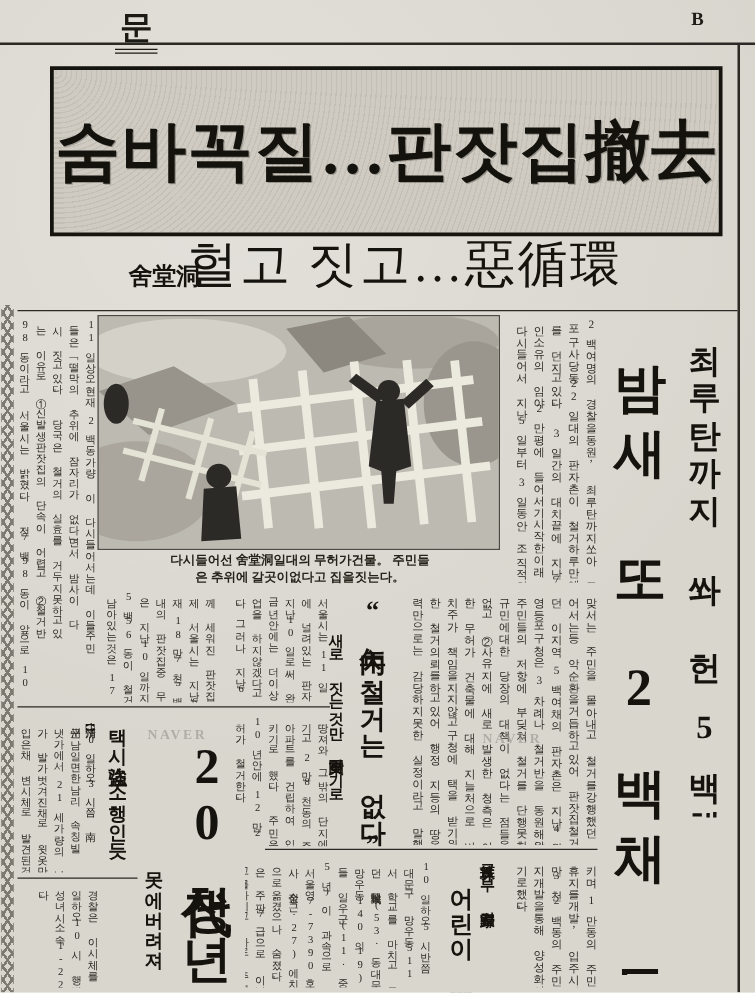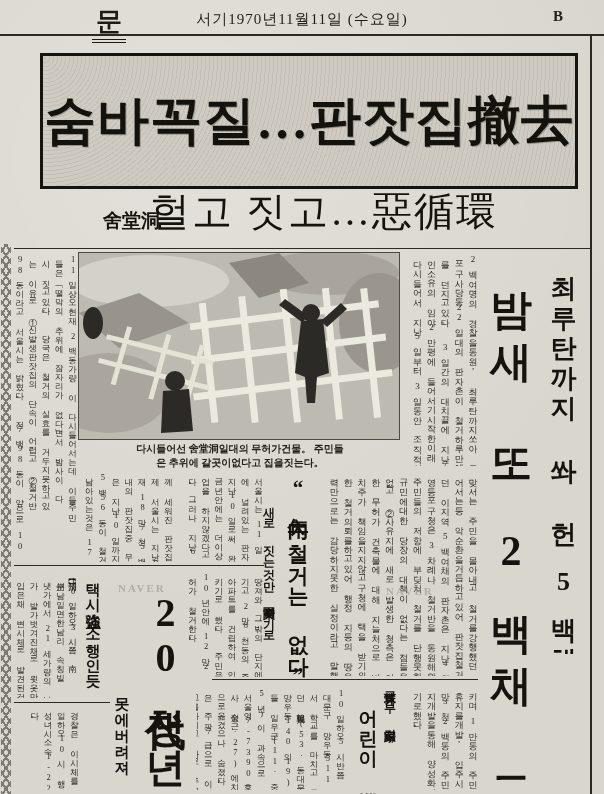--- a/index.html
+++ b/index.html
@@ -59,21 +59,20 @@
   .edition{position:absolute;left:553px;top:8px;font-size:15px;font-weight:bold;color:#1f1d17;}
   .photo-frame{position:absolute;left:78px;top:252px;width:322px;height:188px;
     border:1px solid #4c4a44;box-sizing:border-box;background:#bfbcb3;overflow:hidden;}
 </style>
 </head>
 <body>
 
 <div class="page">
 
   <span class="masthead">문</span>
-  <div class="dateline-top">서기1970년11월11일 (수요일)</div>
   <span class="edition">B</span>
   <div class="hline" style="left:0;top:34px;width:604px;height:2px;"></div>
   <div class="vline" style="left:590px;top:36px;width:2px;height:758px;"></div>
   <div class="chain"></div>
 
   <div class="headline-box">
     <span>숨바꼭질…판잣집撤去</span>
   </div>
 
   <span class="abs" style="left:103px;top:208px;font-size:19px;font-weight:bold;color:#15130e;">舍堂洞</span>

